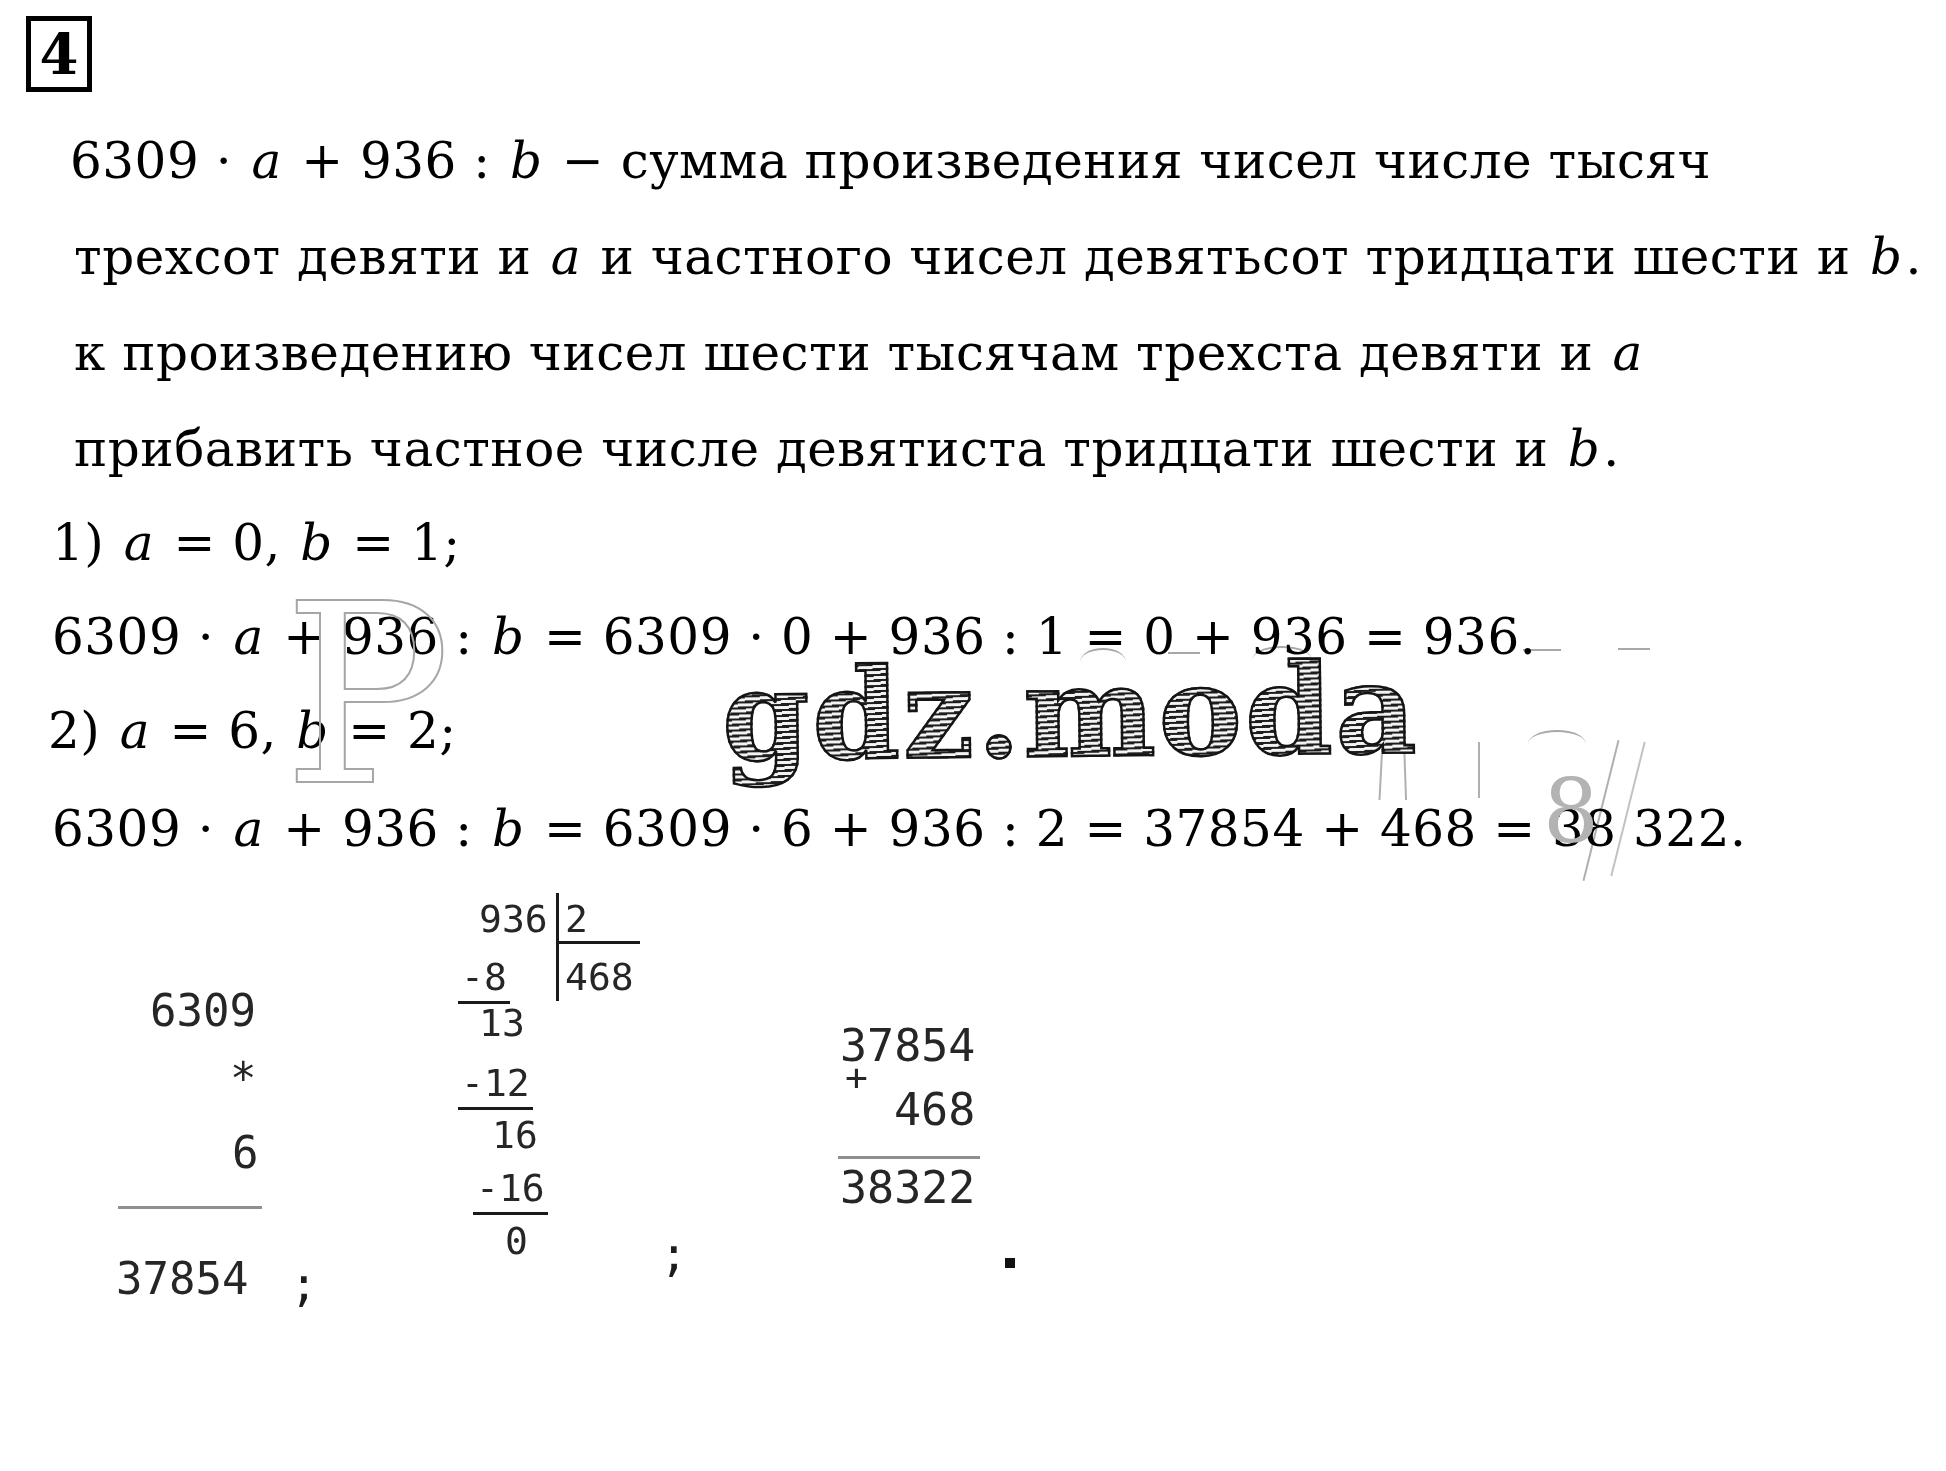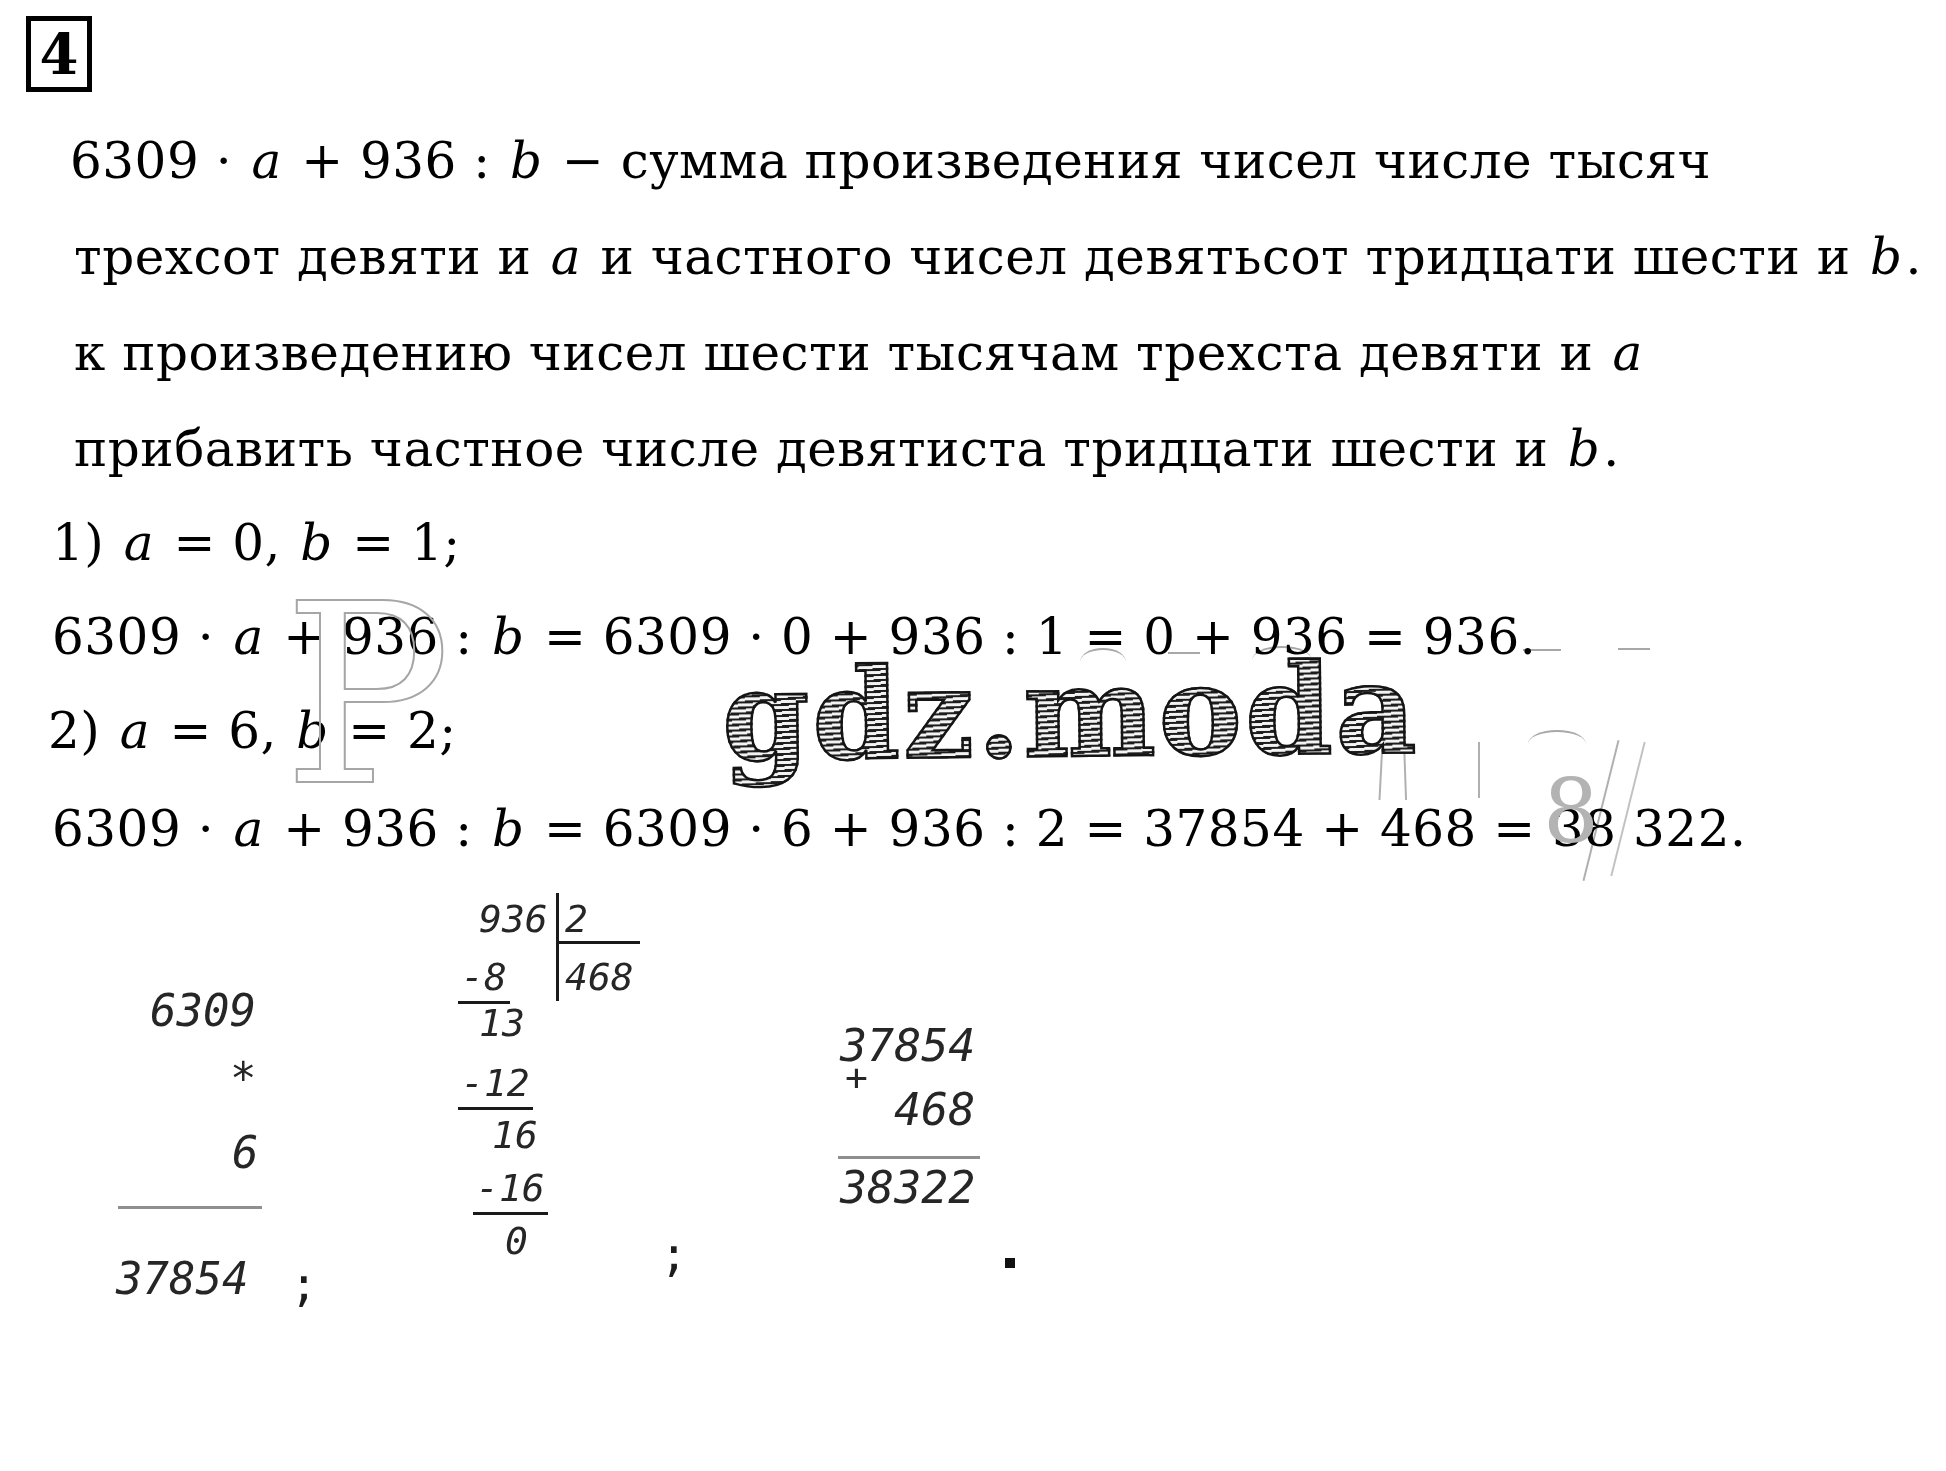--- a/index.html
+++ b/index.html
@@ -51,21 +51,21 @@
     .ghost-letter{color:transparent;-webkit-text-stroke:2px #a6a6a6;}
   }
   .ghost-eight{left:1543px;top:768px;font-size:88px;line-height:1;color:#b3b3b3;
     font-family:"DejaVu Serif","Liberation Serif",serif;}
   .gdash{position:absolute;height:12px;border-top:2px solid #a8a8a8;z-index:2;}
   .gdash.arc{border-radius:50% 50% 0 0/100% 100% 0 0;}
   .gvert{position:absolute;width:2px;background:#b0b0b0;z-index:2;}
   
   .mono{
     position:absolute;font-family:"DejaVu Sans Mono","Liberation Mono",monospace;
-    color:#262626;white-space:pre;z-index:3;line-height:1.05;font-style:italic;
+    color:#262626;white-space:pre;z-index:3;line-height:1.05;
   }
   .fs-div{font-size:38px;}
   .fs-mul{font-size:44px;}
   .fs-add{font-size:45px;}
   .u-step{border-bottom:3px solid #1a1a1a;padding:0 3px 3px 3px;}
   .rule{position:absolute;height:3px;background:#8f8f8f;z-index:3;}
   .vbar{position:absolute;width:3px;background:#1a1a1a;z-index:3;}
   .hbar{position:absolute;height:3px;background:#1a1a1a;z-index:3;}
   .dot-sq{position:absolute;width:10px;height:10px;background:#111;z-index:3;}
   .punct{z-index:3;position:absolute;font-family:"DejaVu Sans Mono","Liberation Mono",monospace;color:#1c1c1c;}

